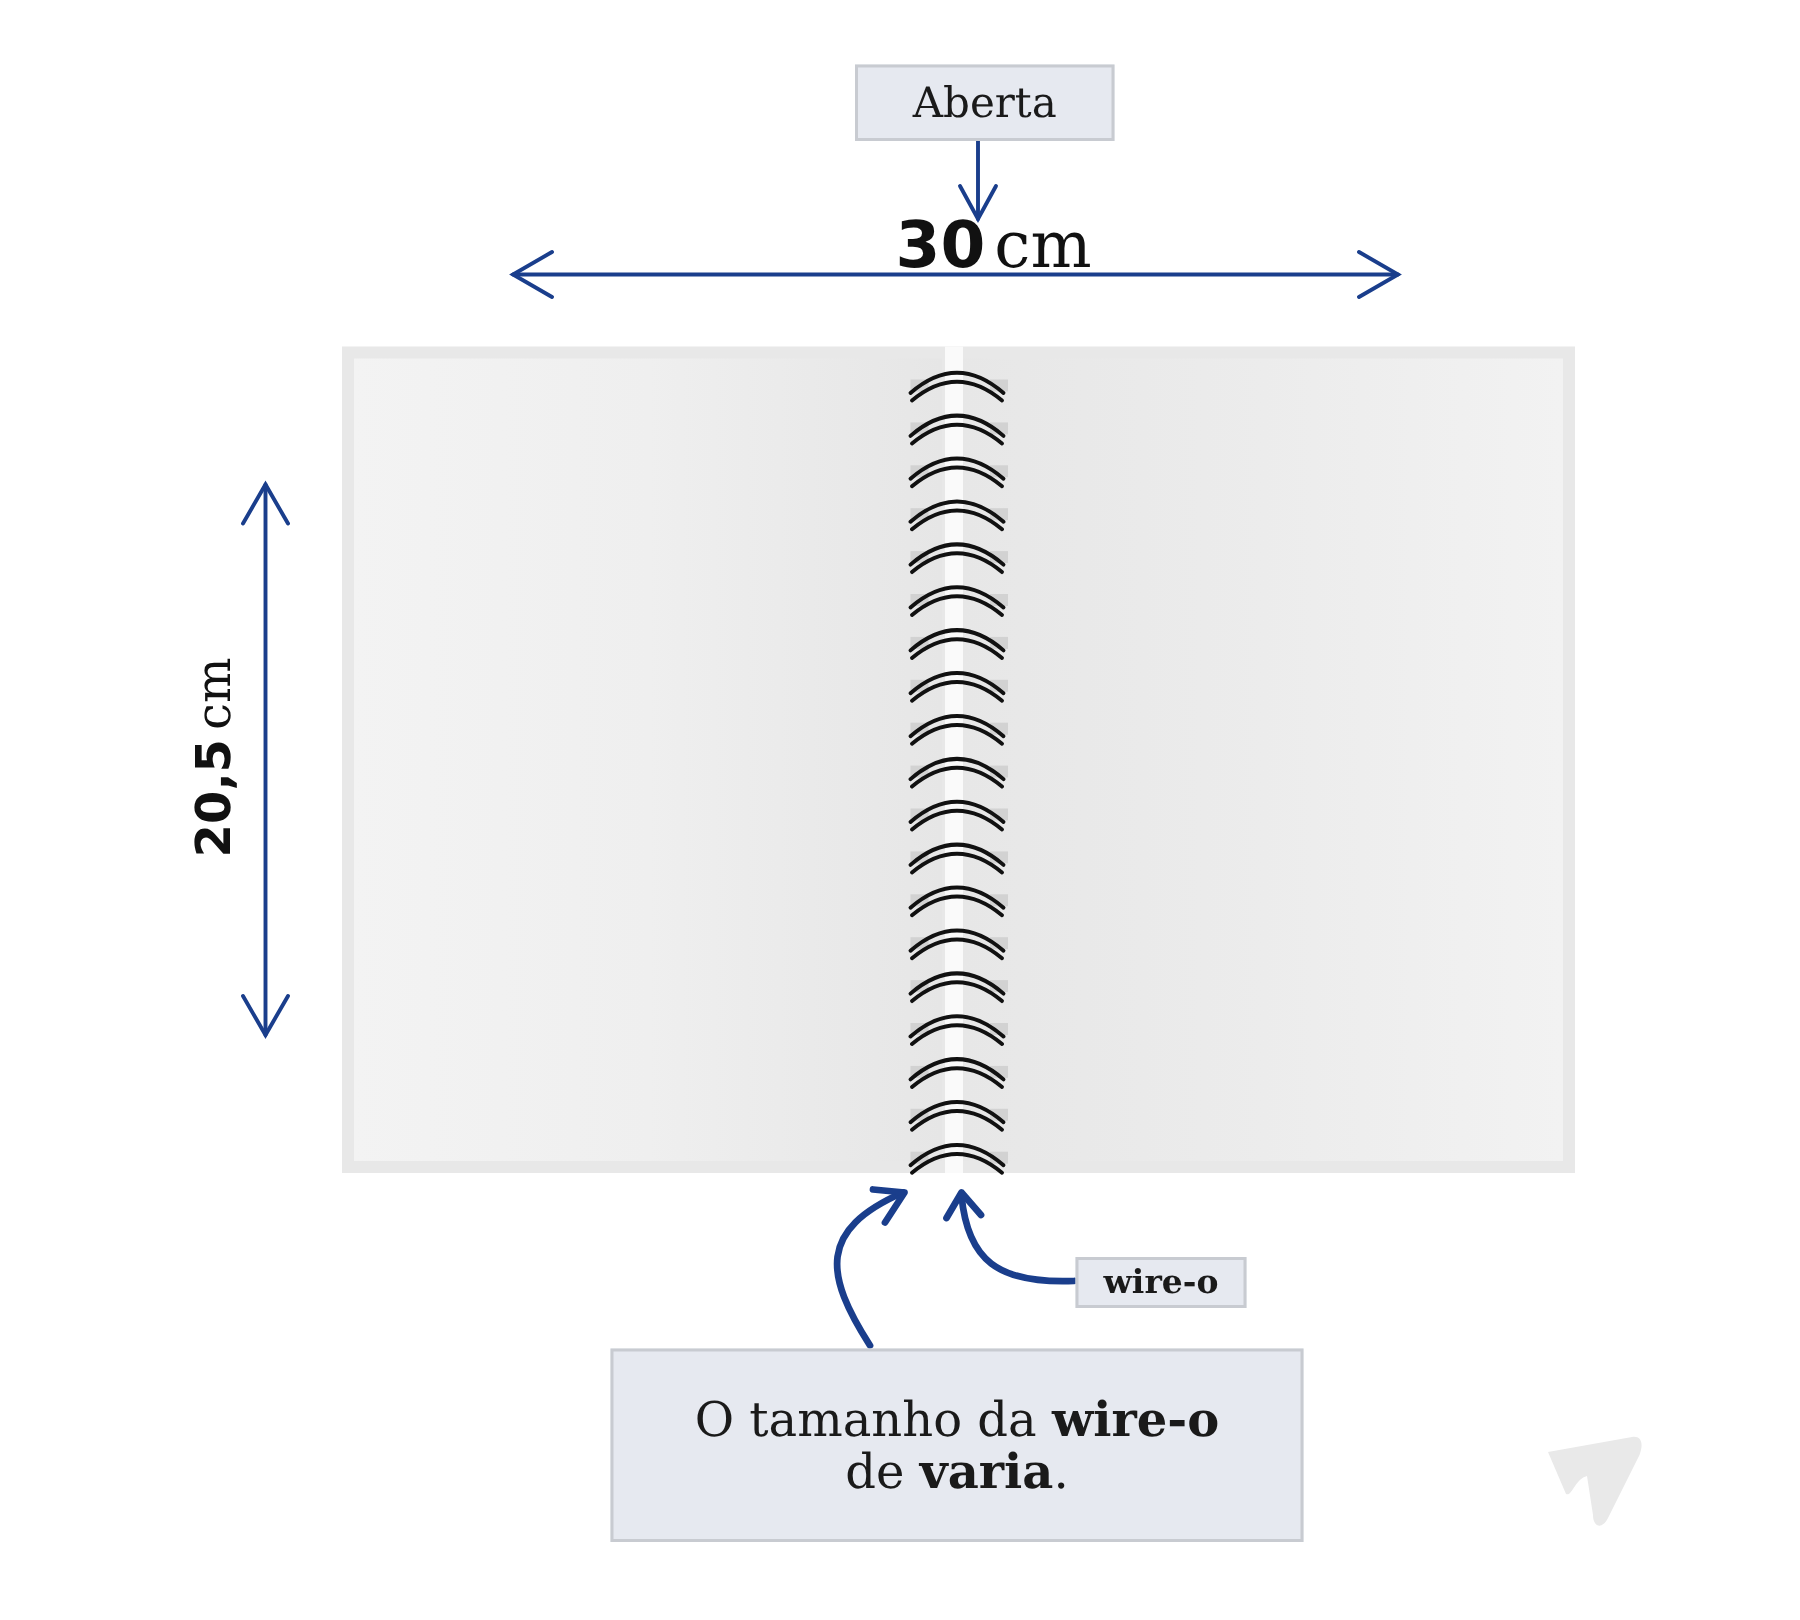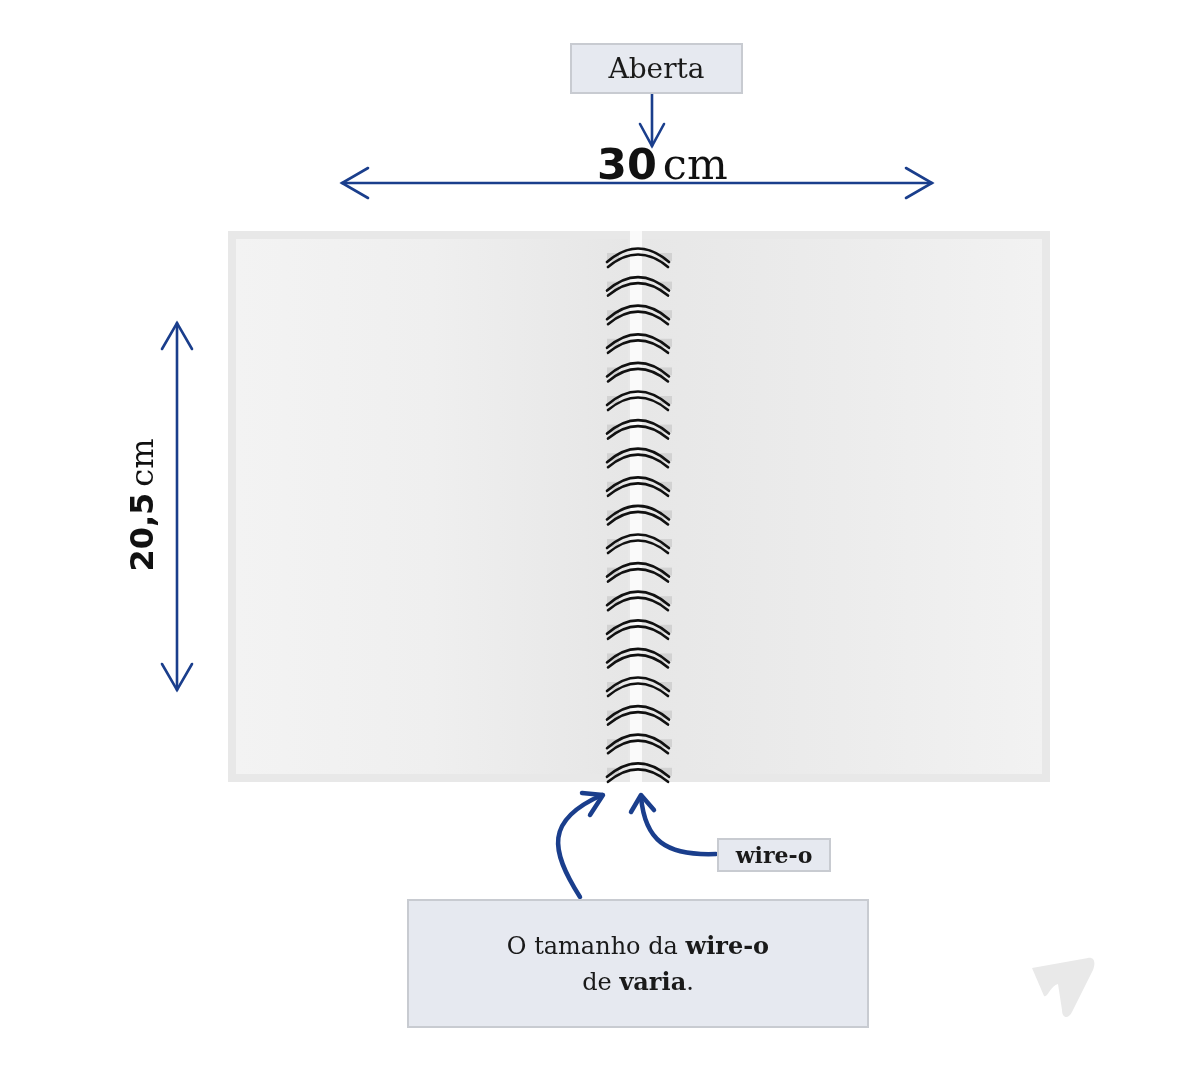--- a/index.html
+++ b/index.html
@@ -6,21 +6,21 @@
   body { width: 1200px; height: 1080px; position: relative; overflow: hidden; font-family: "DejaVu Serif", serif; }
   .abs { position: absolute; }
   .label-box {
     position: absolute; background: #e6e9f0; border: 2px solid #c8cbd1;
     box-sizing: border-box; display: flex; align-items: center; justify-content: center;
     color: #1a1a1a;
   }
   #aberta-box { left: 570px; top: 43px; width: 173px; height: 51px; font-size: 28px; font-family: "DejaVu Serif", serif; }
   #wireo-box { left: 717px; top: 838px; width: 114px; height: 34px; font-size: 22px; font-weight: bold; font-family: "DejaVu Serif", serif; }
   #note-box {
-    left: 407px; top: 899px; width: 462px; height: 129px; font-size: 24px;
+    left: 407px; top: 899px; width: 462px; height: 129px; font-size: 32px;
     flex-direction: column; text-align: center; line-height: 35px; font-family: "DejaVu Serif", serif;
   }
   #note-box b { font-weight: bold; }
   .dim-text { position: absolute; color: #111; white-space: nowrap; }
   #width-label { left: 597px; top: 139px; font-size: 43px; }
   #width-label .num { font-family: "DejaVu Sans", sans-serif; font-weight: bold; }
   #width-label .unit { font-family: "DejaVu Serif", serif; margin-left: 6px; }
   #height-label {
     left: 142px; top: 505px; font-size: 32px;
     transform: translate(-50%, -50%) rotate(-90deg);

